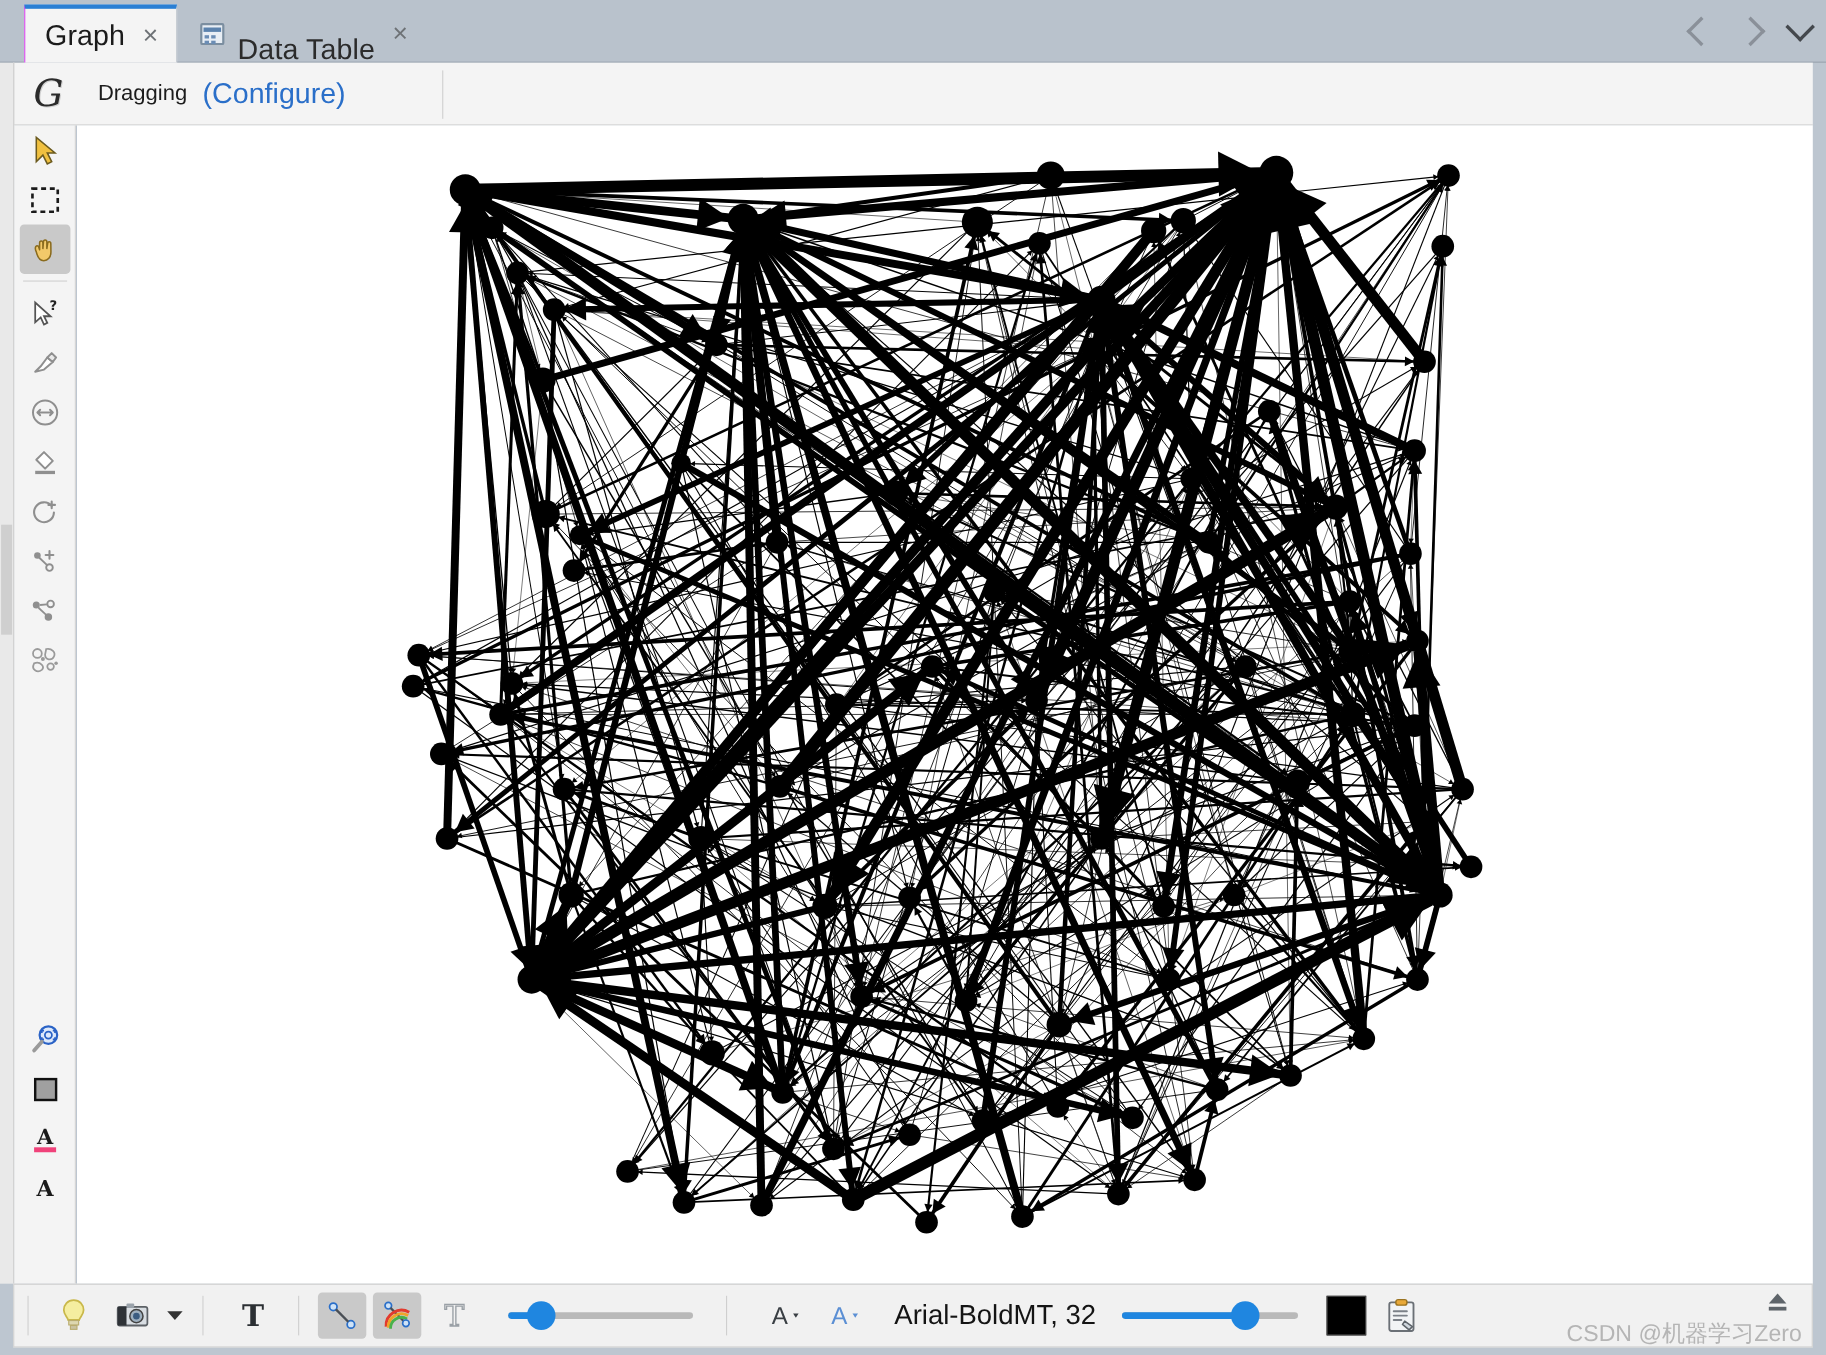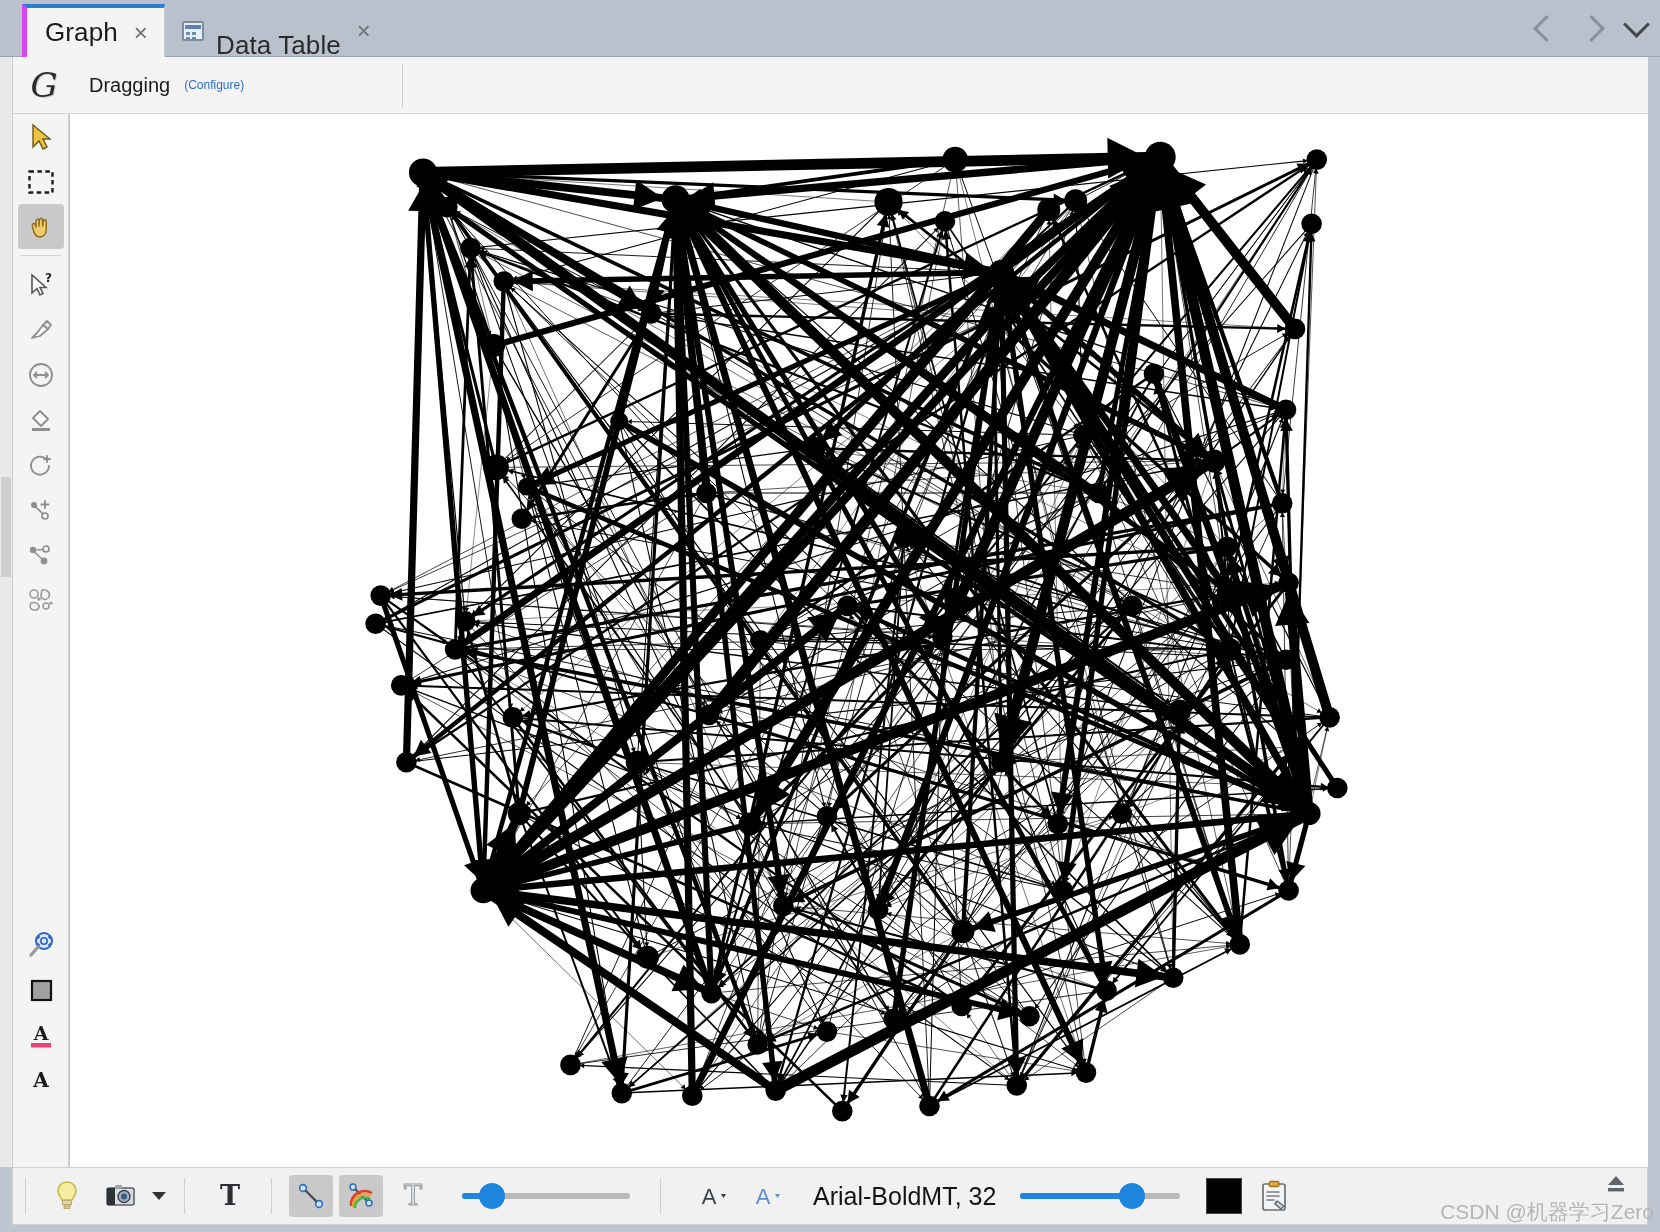--- a/index.html
+++ b/index.html
@@ -9,21 +9,21 @@
     background:#f2f2f2;
     -webkit-font-smoothing:antialiased;
   }
   #app{position:relative;width:1660px;height:1232px;box-sizing:border-box;background:#bdc6d0;}
 
   
   .tabbar{position:absolute;left:0;top:0;width:1660px;height:57px;background:#b9c2cc;
           box-sizing:border-box;border-bottom:1px solid #9aa4ae;}
   .tab{position:absolute;top:4px;height:53px;display:flex;align-items:center;box-sizing:border-box;}
   .tab.active{left:22px;background:#f4f4f4;border-top:4px solid #2a7fd4;
-              border-left:5px solid #d946ef;border-right:1px solid #c8ced4;padding:0 16px 0 18px;}
+              border-left:1px solid #d946ef;border-right:1px solid #c8ced4;padding:0 16px 0 18px;}
   .tab.inactive{left:168px;background:transparent;padding:0 14px 0 14px;}
   .tab-label{font-size:26px;color:#1b1b1b;letter-spacing:.1px;white-space:nowrap;}
   .tab.inactive .tab-label{color:#2b2b2b;margin-top:30px;}
   .tab-close{margin-left:16px;font-size:24px;color:#6e7276;line-height:1;font-weight:400;}
   .tab-ico{width:22px;height:20px;margin-right:12px;border:2px solid #7b8ea0;border-radius:2px;
            background:#e8eef5;position:relative;box-sizing:border-box;}
   .tab-ico:before{content:"";position:absolute;left:1px;top:2px;right:1px;height:4px;background:#5b82ad;}
   .tab-ico:after{content:"";position:absolute;left:2px;top:9px;width:4px;height:3px;background:#6b8db5;
                  box-shadow:6px 0 0 #6b8db5, 0 5px 0 #6b8db5, 6px 5px 0 #6b8db5;}
   .tabnav{position:absolute;top:10px;right:14px;display:flex;align-items:center;gap:26px;height:36px;}
@@ -32,21 +32,21 @@
   .chev-r{border-width:3px 3px 0 0;transform:rotate(45deg);}
   .chev-d{border-width:0 3px 3px 0;transform:rotate(45deg);border-color:#44484d;margin-bottom:7px;}
 
   
   .subbar{position:absolute;left:12px;top:57px;width:1636px;height:57px;background:#f4f4f4;
           box-sizing:border-box;border-bottom:1px solid #d3d3d3;display:flex;align-items:center;}
   .gephi-logo{width:52px;height:52px;margin-left:2px;display:flex;align-items:center;justify-content:center;
               font-family:"DejaVu Serif", serif;font-style:italic;font-size:34px;color:#2b2b2b;
               letter-spacing:-8px;text-shadow:1px 1px 0 #cfcfcf;}
   .mode-label{font-size:20px;color:#1c1c1c;margin-left:23px;}
-  .configure{font-size:12px;color:#2a6fc9;margin-left:14px;cursor:pointer;}
+  .configure{font-size:26px;color:#2a6fc9;margin-left:14px;cursor:pointer;}
   .subbar-sep{position:absolute;left:402px;top:64px;width:1px;height:44px;background:#cfcfcf;}
 
   
   .edge-strip{position:absolute;left:0;top:57px;width:12px;height:1110px;background:#e9e9e9;
               border-right:1px solid #cdcdcd;}
   .edge-thumb{position:absolute;left:1px;top:420px;width:10px;height:100px;background:#cfcfcf;}
 
   
   .toolcol{position:absolute;left:13px;top:114px;width:56px;height:1053px;background:#f4f4f4;
            border-right:1px solid #d3d3d3;box-sizing:border-box;}
@@ -70,21 +70,21 @@
   .bbtn.sel{background:#c9c9c9;}
   .caret{width:0;height:0;border-left:7px solid transparent;border-right:7px solid transparent;
          border-top:8px solid #333;margin-left:6px;}
   .slider{position:relative;height:24px;display:flex;align-items:center;}
   .strack{position:relative;height:6px;border-radius:3px;background:#b9b9b9;width:100%;}
   .sfill{position:absolute;left:0;top:0;height:6px;border-radius:3px;background:#1f86e0;}
   .sthumb{position:absolute;top:50%;width:26px;height:26px;border-radius:50%;background:#1f86e0;
           transform:translate(-50%,-50%);}
   .fontlabel{font-size:25px;color:#141414;white-space:nowrap;margin:0 18px;}
   .swatch{width:34px;height:34px;background:#000;border:1px solid #444;}
-  .watermark{position:absolute;right:6px;bottom:6px;font-size:21px;color:#b5b5b5;white-space:nowrap;text-align:center;}
+  .watermark{position:absolute;right:22px;bottom:6px;font-size:21px;color:#b5b5b5;white-space:nowrap;text-align:center;}
   .eject{position:absolute;right:20px;top:6px;width:22px;height:20px;}
 </style>
 </head>
 <body>
 
 <div id="app">
 
   <div class="tabbar">
     <div class="tab active">
       <span class="tab-label">Graph</span>

